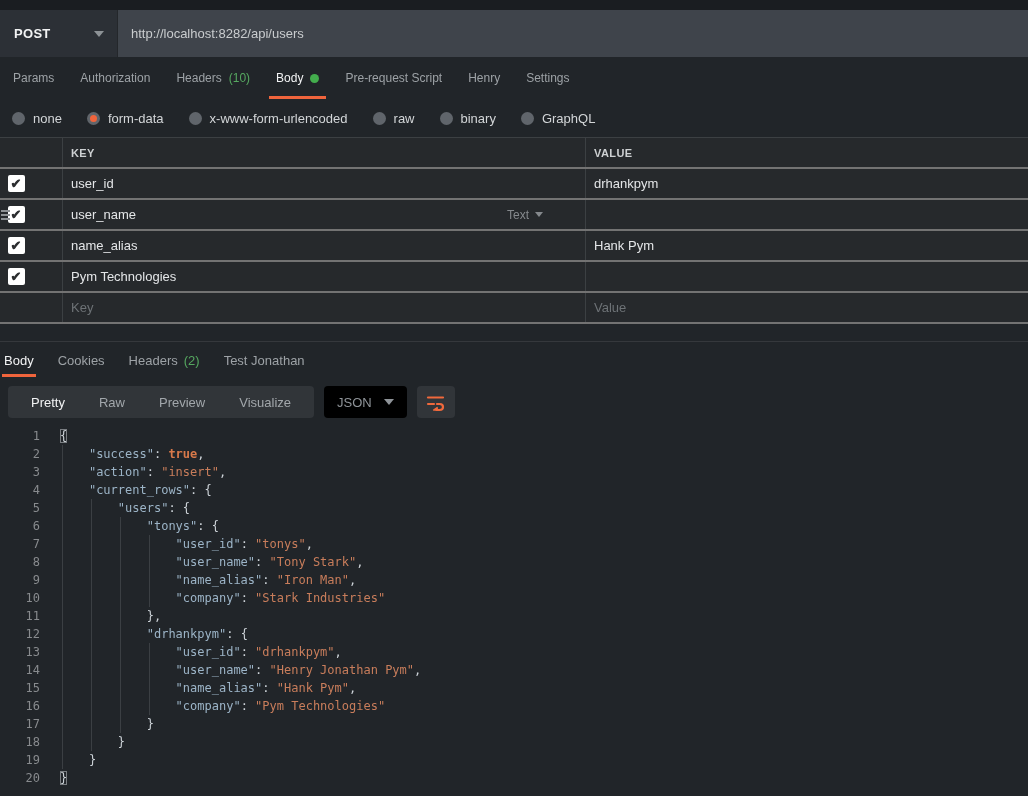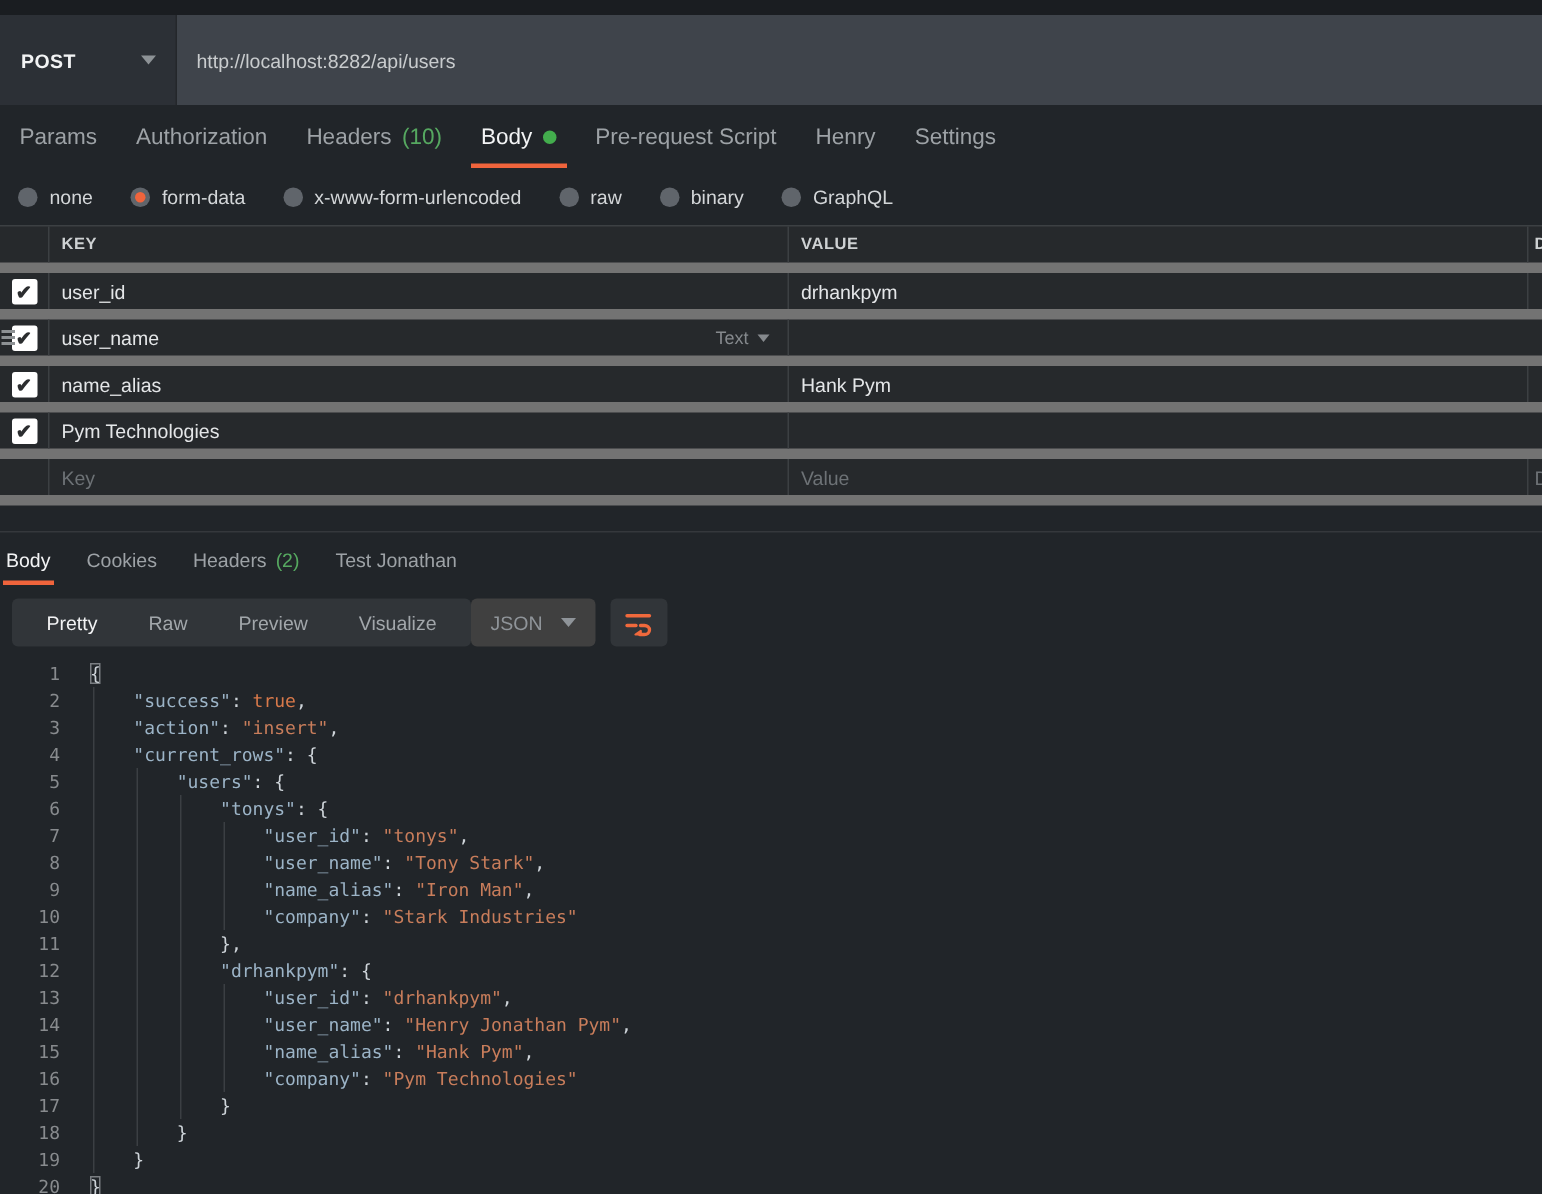--- a/index.html
+++ b/index.html
@@ -4,44 +4,44 @@
 <style>
   * { margin:0; padding:0; box-sizing:border-box; }
   html,body { background:#17191c; }
   .app{
     position:relative; width:1028px; height:796px;
     background:#212529; overflow:hidden;
     font-family:"Liberation Sans",sans-serif; color:#d6d9db;
   }
   
   .top-strip{ height:10px; background:#1a1d21; }
-  .url-row{ display:flex; height:60px; background:#3f444b; }
+  .url-row{ display:flex; height:47px; background:#3f444b; }
   .method-select{
     width:118px; flex:none; background:#2c3036; border-right:1px solid #24272b;
     display:flex; align-items:center; justify-content:space-between;
     padding:0 13px 0 14px; cursor:pointer;
   }
   .method-select .mlabel{ color:#f2f3f4; font-size:13px; font-weight:bold; letter-spacing:.3px; }
   .chev{ width:0; height:0; border-left:5px solid transparent; border-right:5px solid transparent; border-top:6px solid #8d9296; }
   .url-field{ flex:1; display:flex; align-items:center; padding-left:13px; font-size:13px; color:#c9ccce; cursor:text; }
   
-  .req-tabs{ display:flex; align-items:center; height:42px; font-size:15px; color:#9da2a6; }
+  .req-tabs{ display:flex; align-items:center; height:42px; font-size:12px; color:#9da2a6; }
   .req-tab{ position:relative; height:42px; display:flex; align-items:center; gap:7px; padding:0 13px; cursor:pointer; }
   .req-tab.active{ color:#f3f4f5; }
   .req-tab.active::after{ content:""; position:absolute; left:6px; right:6px; bottom:0; height:3px; background:#f0643c; }
   .count{ color:#56a860; }
   .green-dot{ width:9px; height:9px; border-radius:50%; background:#43ad4d; }
   
   .body-modes{ display:flex; align-items:center; height:38px; padding-left:12px; gap:25px; font-size:13px; color:#d3d6d8; }
   .mode{ display:flex; align-items:center; gap:8px; cursor:pointer; }
   .radio{ width:13px; height:13px; border-radius:50%; background:#60656b; position:relative; flex:none; }
   .radio.sel::after{ content:""; position:absolute; inset:3px; border-radius:50%; background:#f0643c; }
   
   .form-table{ border-top:1px solid #3c4043; background:#26292c; }
-  .ft-row{ display:grid; grid-template-columns:32px 493px 493px 10px; height:31px; border-bottom:7px solid #737373; }
+  .ft-row{ display:grid; grid-template-columns:32px 493px 493px 10px; height:31px; border-bottom:2px solid #737373;gap:30px; }
   .ft-cell{ display:flex; align-items:center; overflow:hidden; }
   .ft-cell.c2,.ft-cell.c3,.ft-cell.c4{ border-left:1px solid #3c4043; }
   .ft-cell.c2,.ft-cell.c3{ padding-left:8px; font-size:13px; color:#e4e6e8; }
   .ft-cell.c4{ padding-left:4px; font-size:13px; }
   .ft-head .ft-cell{ font-size:11px; font-weight:bold; color:#ced1d3; letter-spacing:.4px; }
   .ft-cell.c1{ justify-content:center; position:relative; }
   .checkbox{ width:17px; height:17px; background:#ffffff; border-radius:2px; display:flex; align-items:center; justify-content:center; cursor:pointer; }
   .checkbox span{ color:#2b2d2f; font-size:13px; font-weight:bold; line-height:1; }
   .drag-handle{ position:absolute; left:1px; top:50%; transform:translateY(-50%); width:9px; display:flex; flex-direction:column; gap:2px; cursor:grab; }
   .drag-handle i{ display:block; height:2px; background:#8d9194; }
@@ -52,33 +52,33 @@
   .gap-divider{ height:17px; }
   .hr{ height:1px; background:#35383c; }
   .resp-tabs{ display:flex; align-items:center; height:37px; padding-left:2px; font-size:13px; color:#9da2a6; }
   .resp-tab{ position:relative; height:37px; display:flex; align-items:center; gap:6px; padding:0 2px; margin-right:20px; cursor:pointer; }
   .resp-tab.active{ color:#f3f4f5; }
   .resp-tab.active::after{ content:""; position:absolute; left:0; right:0; bottom:2px; height:3px; background:#f0643c; }
   .resp-toolbar{ margin-top:7px; height:32px; display:flex; align-items:center; padding-left:8px; }
   .seg{ display:flex; align-items:center; height:32px; background:#313539; border-radius:4px; padding:0 6px; font-size:13px; color:#a2a7ab; }
   .vm{ padding:0 17px; cursor:pointer;text-align:center; }
   .vm.active{ color:#f2f3f4; }
-  .fmt-select{ height:32px; background:#404040; border-radius:4px; display:flex; align-items:center; gap:12px; padding:0 13px; color:#8f9499; font-size:13px; cursor:pointer; }
+  .fmt-select{ height:32px; background:#000000; border-radius:4px; display:flex; align-items:center; gap:12px; padding:0 13px; color:#8f9499; font-size:13px; margin-left:10px; cursor:pointer; }
   .fmt-select .chev{ border-top-color:#8f9499; }
   .wrap-btn{ width:38px; height:32px; background:#313539; border:none; border-radius:4px; margin-left:10px; display:flex; align-items:center; justify-content:center; cursor:pointer; }
   
   .editor{ margin-top:9px; font-family:"DejaVu Sans Mono",monospace; font-size:12px; line-height:18px; }
   .code-line{ position:relative; height:18px; display:flex; white-space:pre; }
   .ln{ width:40px; flex:none; text-align:right; color:#888b8e; }
   .code{ padding-left:20px; }
   .guide{ position:absolute; top:0; bottom:0; width:1px; background:#3b3f43; }
   .tk-p{ color:#ced4d9; }
   .tk-k{ color:#9cb4c7; }
   .tk-s{ color:#c87d5b; }
-  .tk-b{ color:#d8794a; }
+  .tk-b{ color:#d8794a;font-weight:bold; }
   .tk-pm{ color:#ced4d9; box-shadow:inset 0 0 0 1px #7a7e82; }
 </style>
 </head>
 <body>
 
 <div class="app">
 
   <div class="top-strip"></div>
 
   <div class="url-row">

